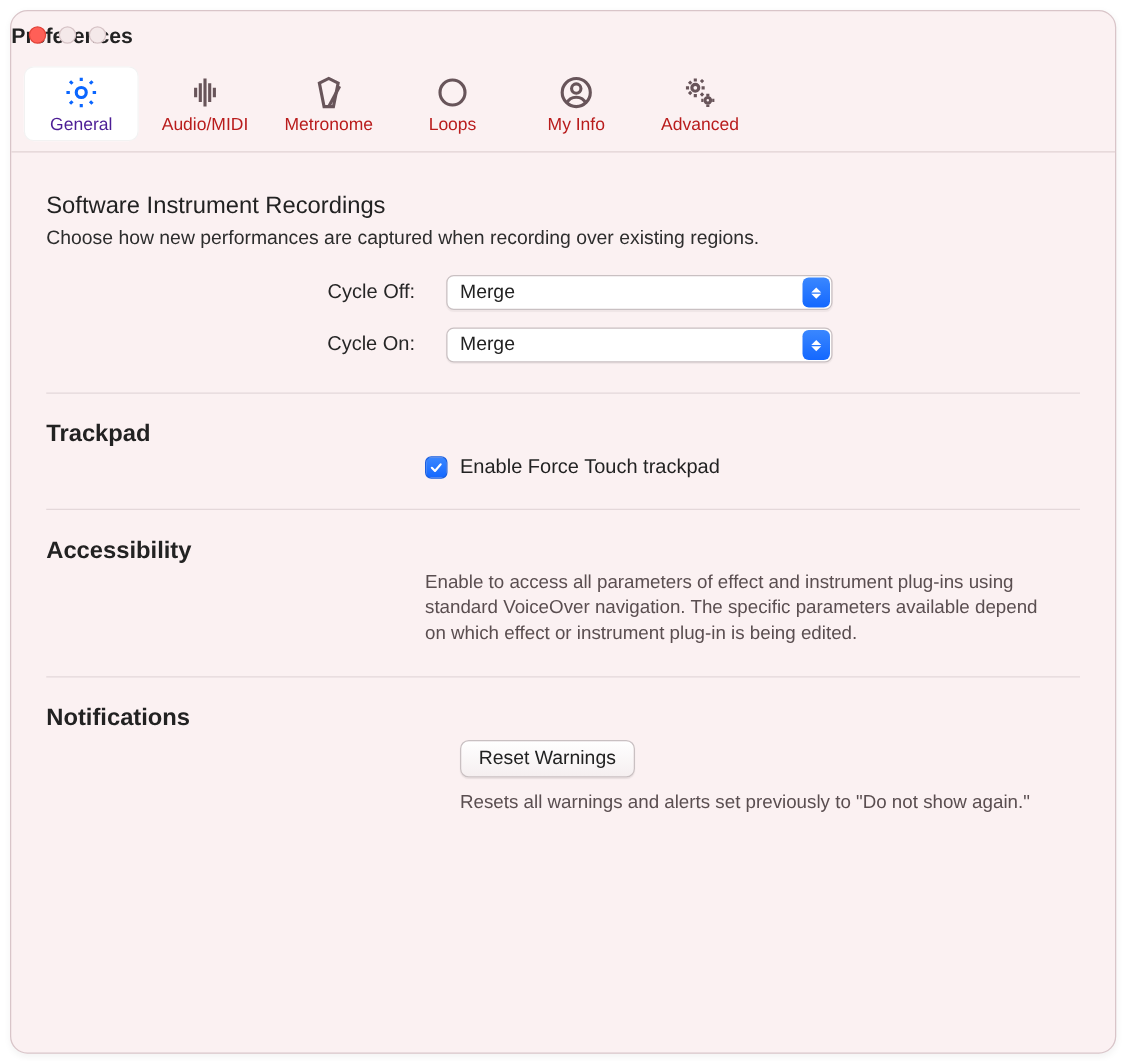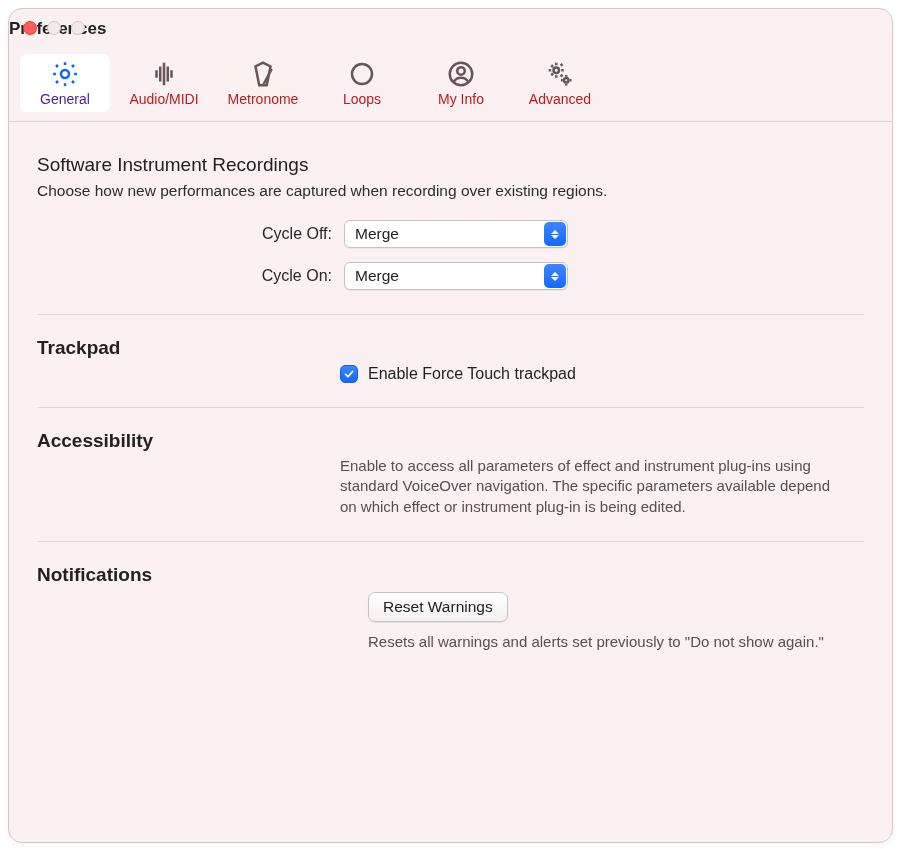--- a/index.html
+++ b/index.html
@@ -129,29 +129,29 @@
   }
 
   .form-row {
     display: flex;
     align-items: center;
     margin-bottom: 14px;
   }
   .form-row .row-label {
     width: 295px;
     text-align: right;
-    padding-right: 12px;
+    padding-right: 25px;
     font-size: 16px;
     color: #262626;
   }
   .select-wrap {
     position: relative;
   }
   .faux-select {
-    width: 224px;
+    width: 309px;
     height: 28px;
     border: 1px solid #c9c0c2;
     border-radius: 6px;
     background: #fff;
     box-shadow: 0 1px 1px rgba(0,0,0,0.05);
     display: flex;
     align-items: center;
     padding-left: 10px;
     font-size: 15.5px;
     color: #222;

